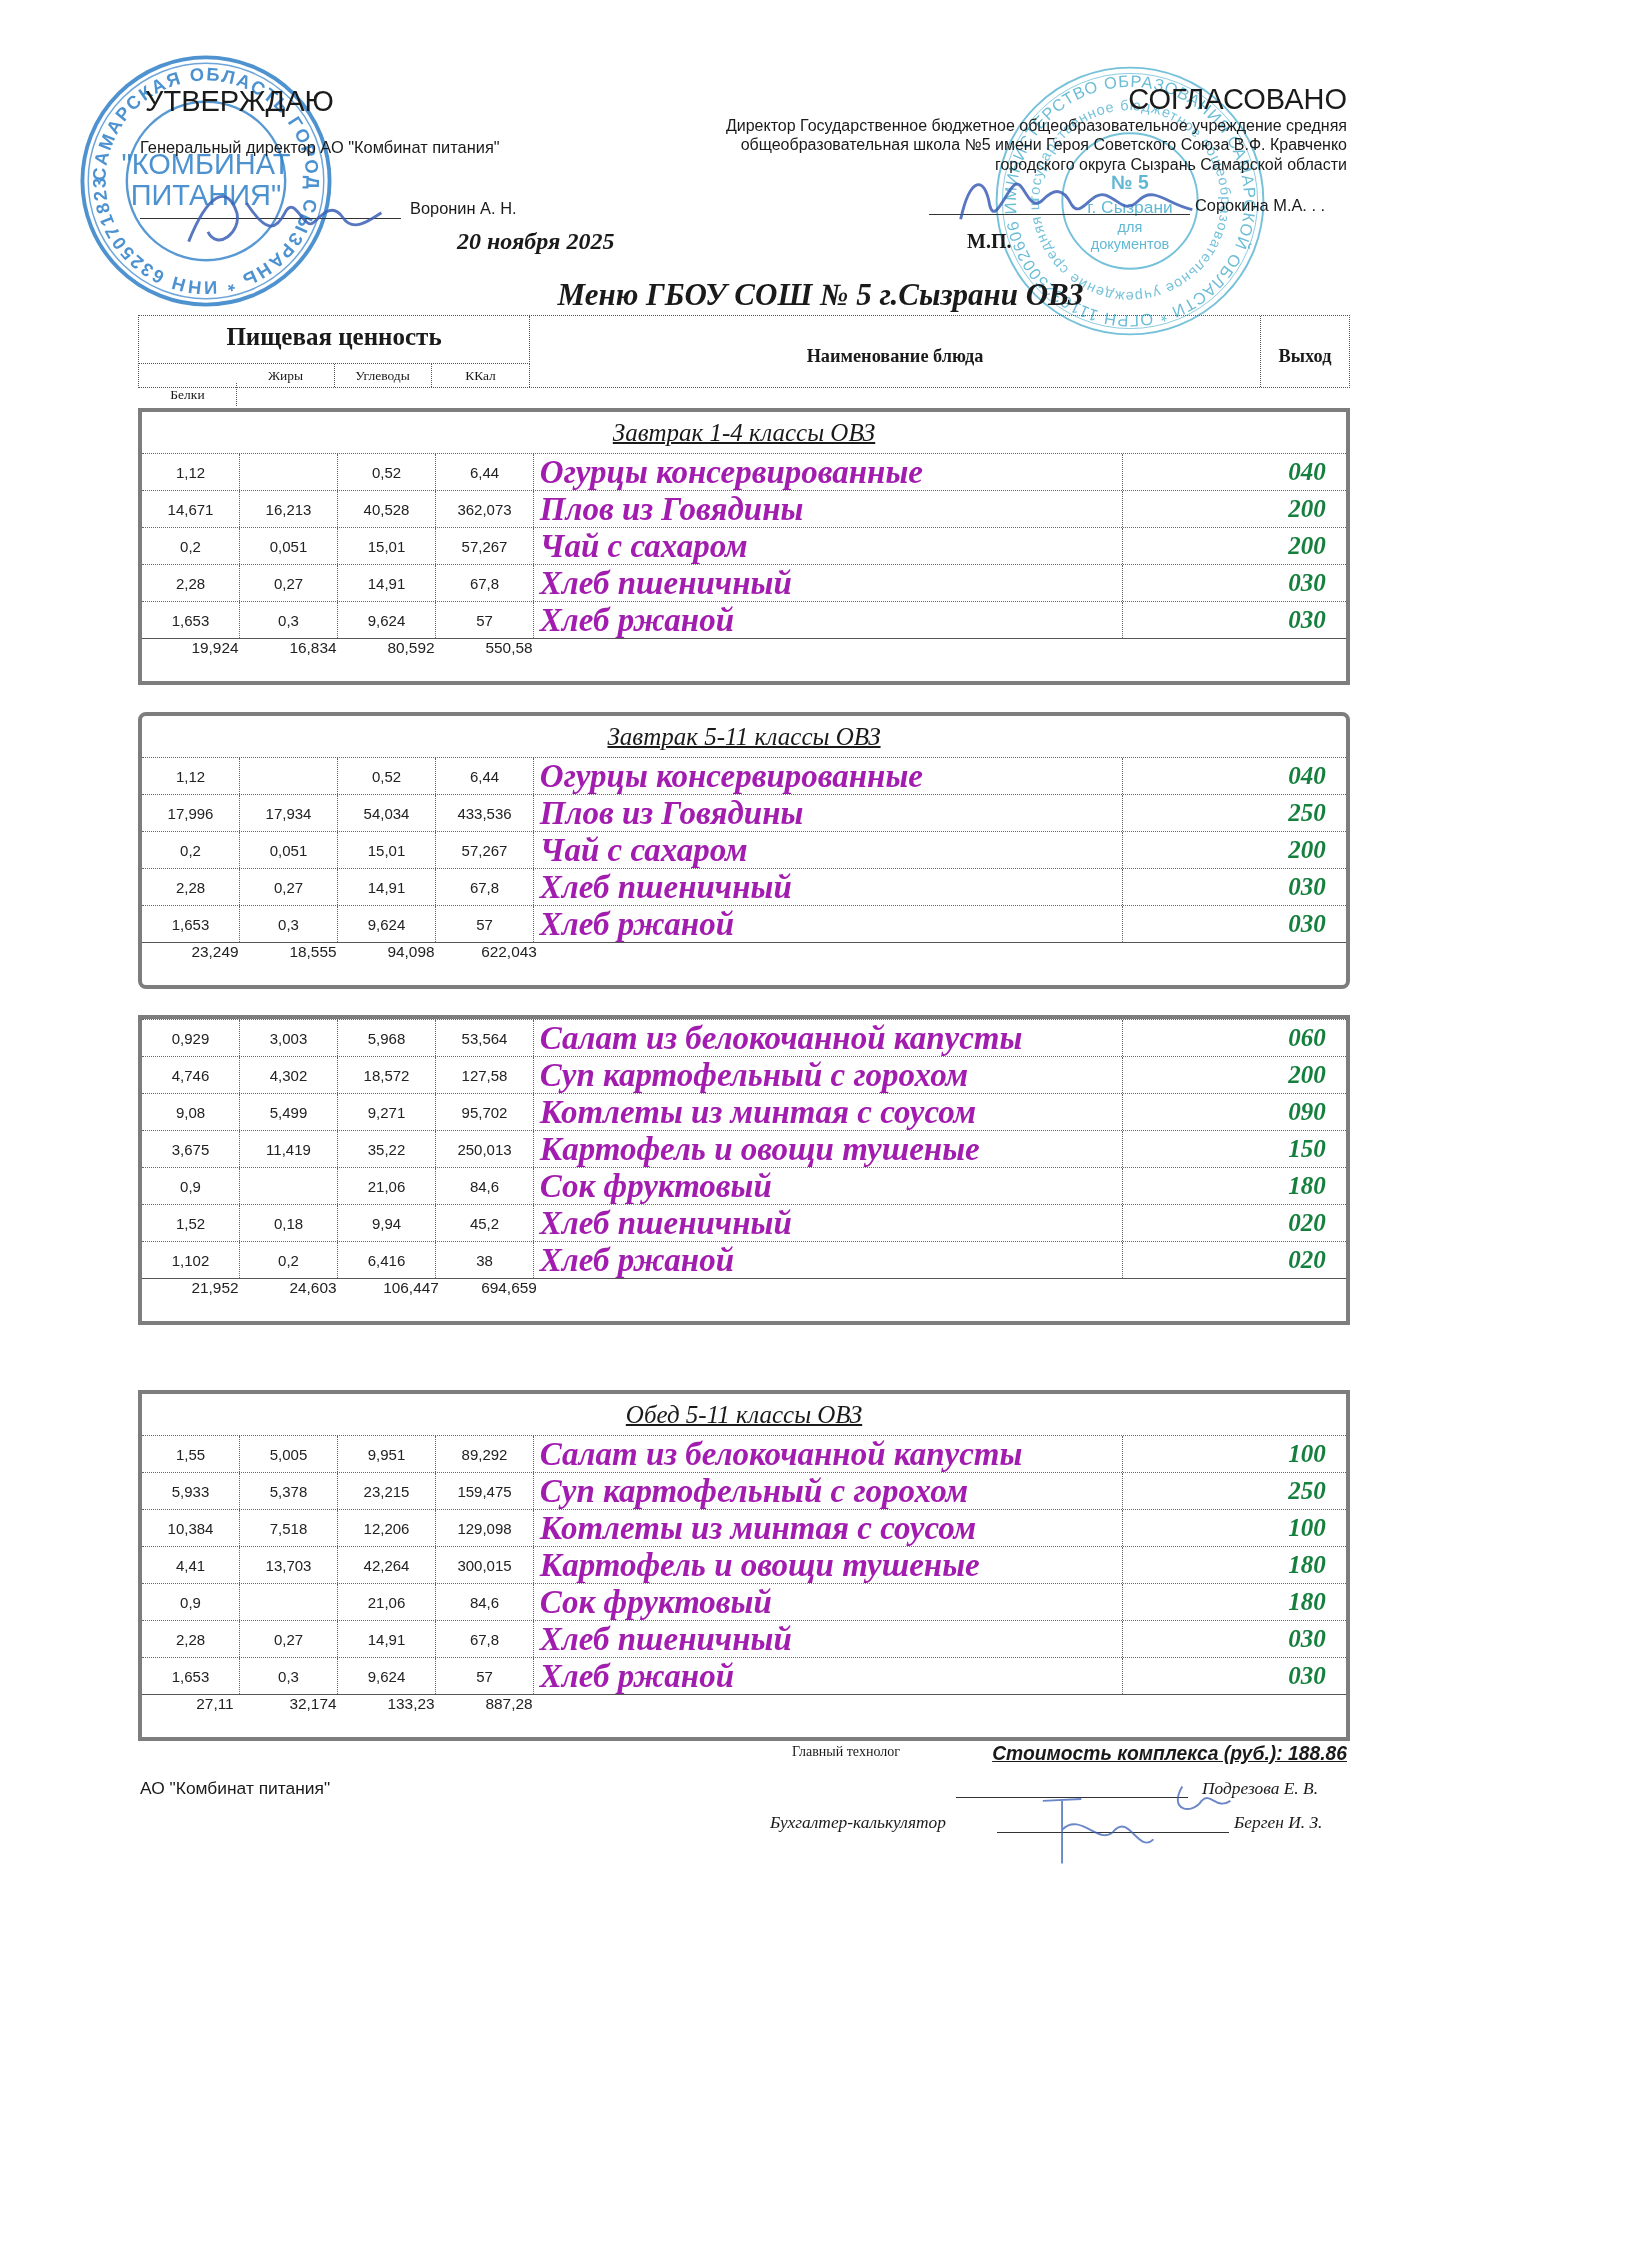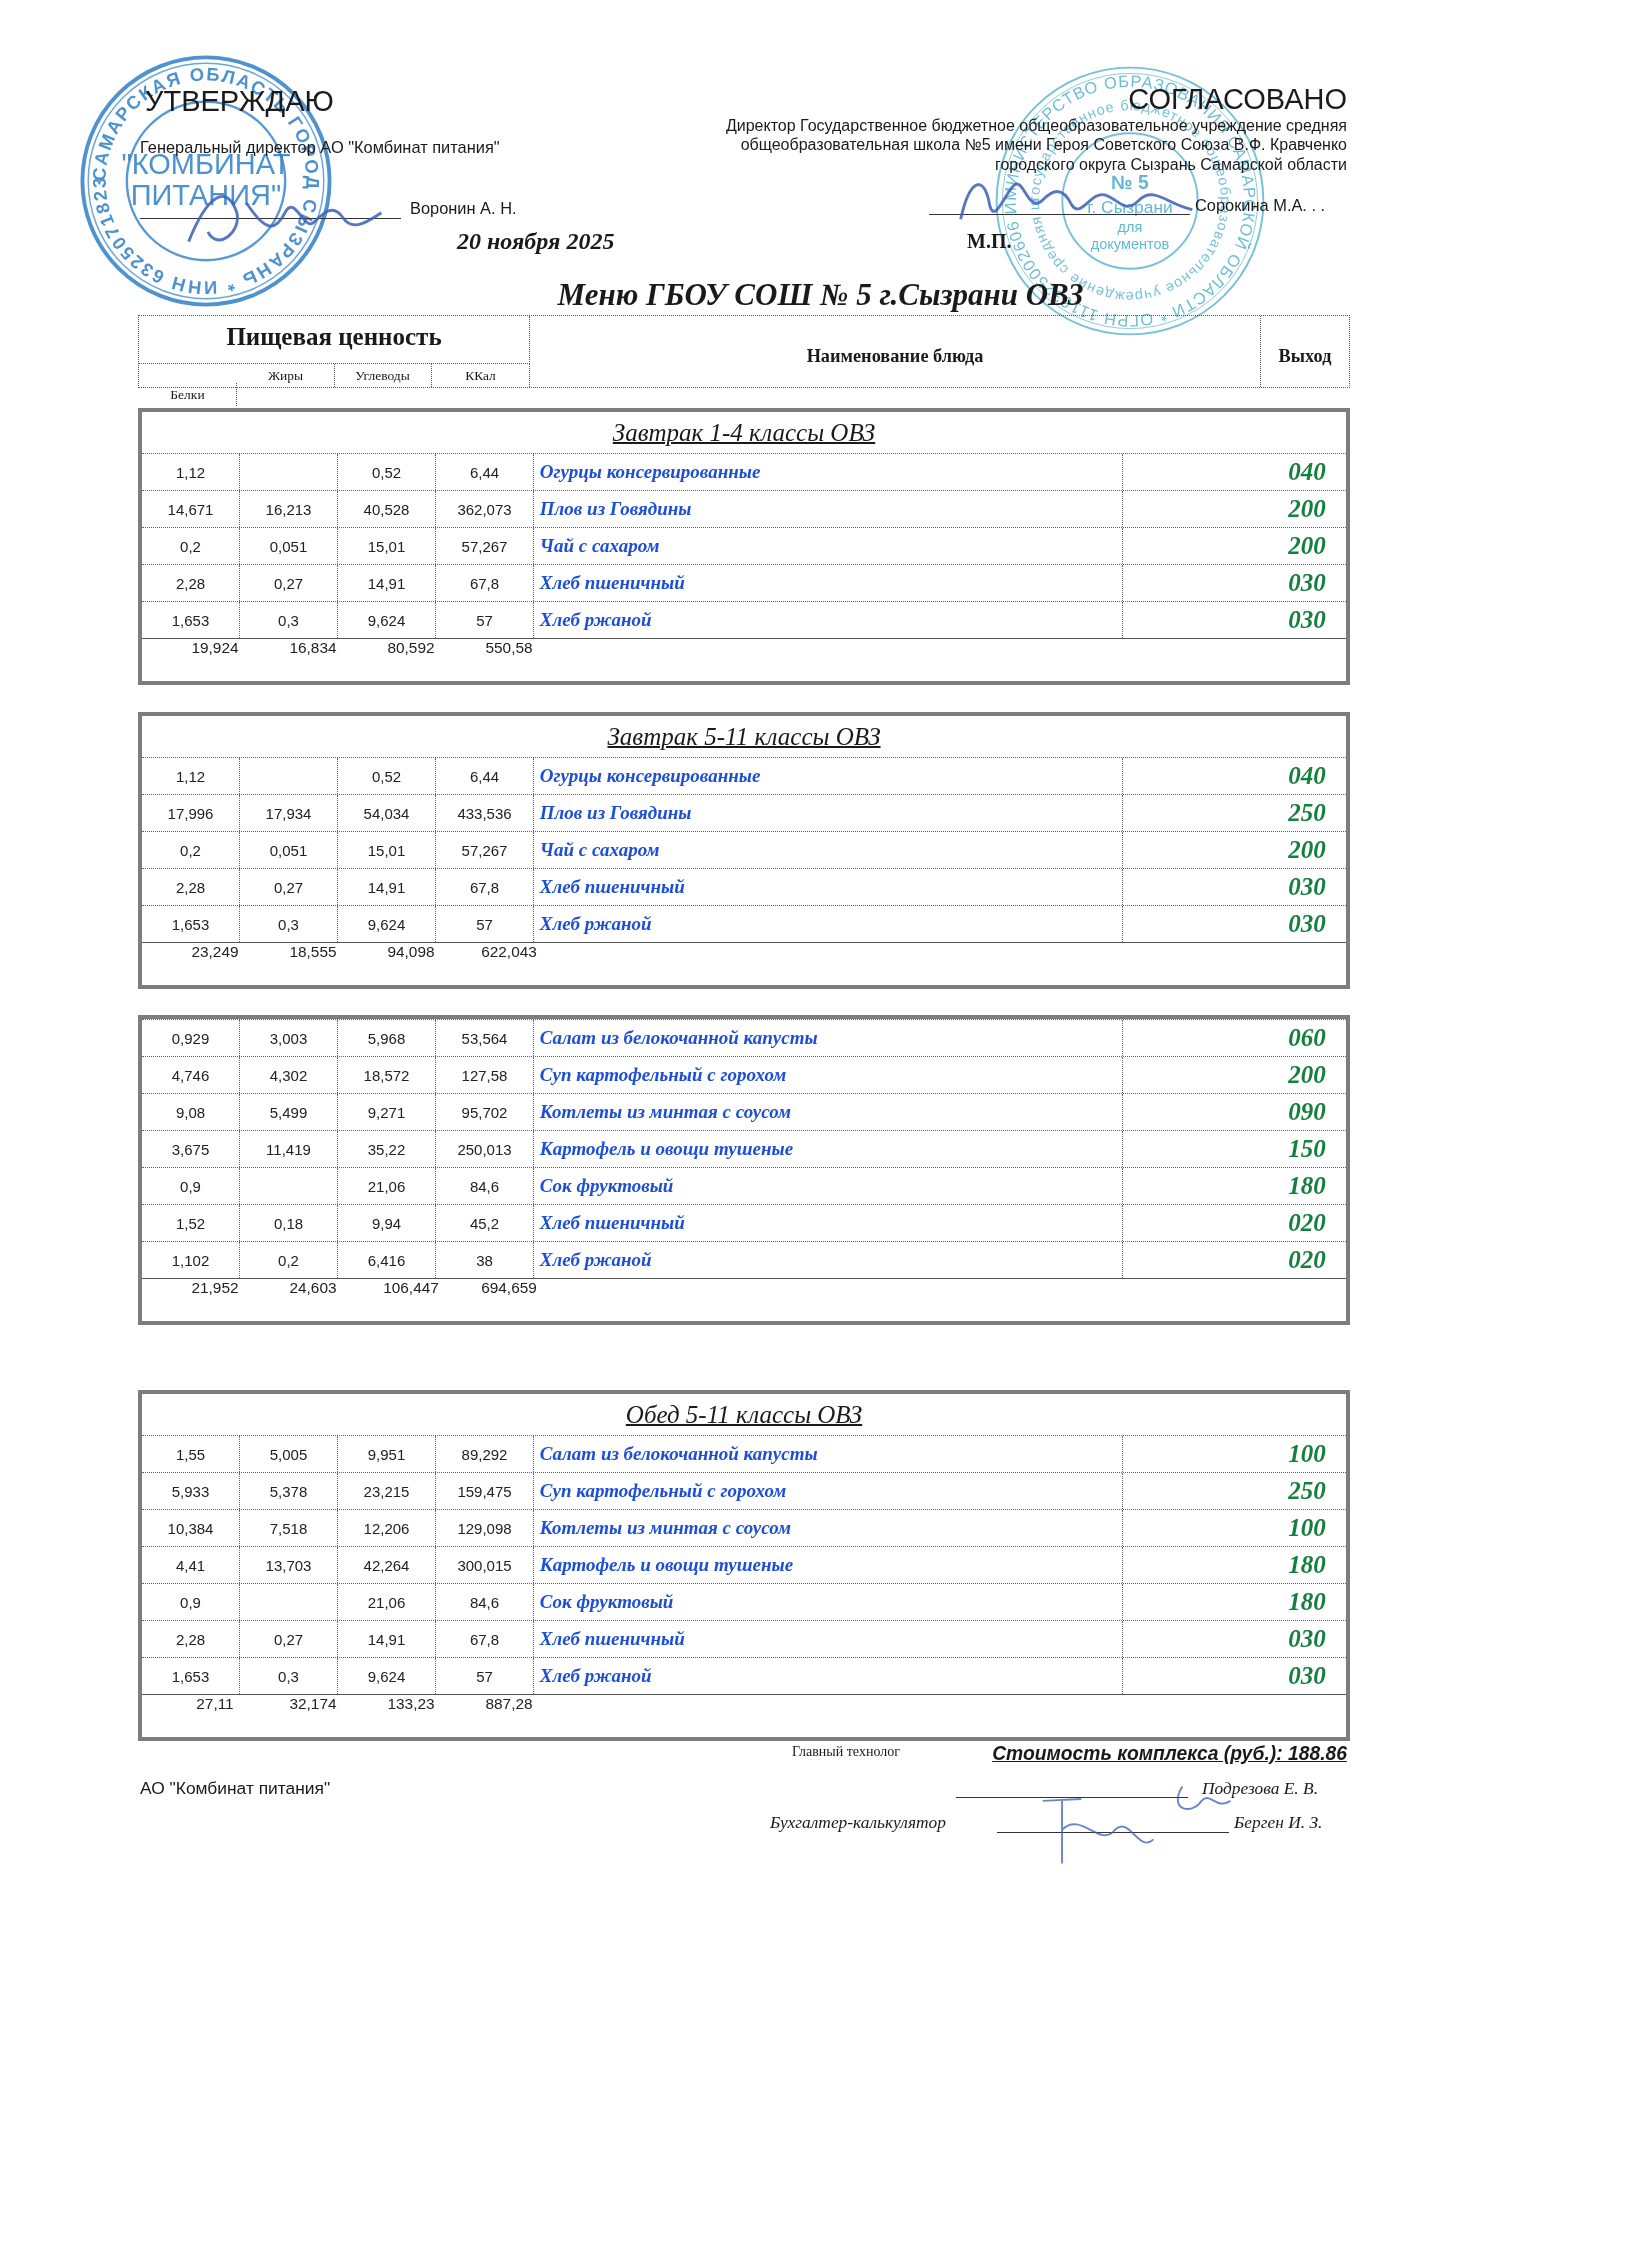--- a/index.html
+++ b/index.html
@@ -31,21 +31,21 @@
   #ch-out { left:1122px; top:0; width:88px; height:71px; text-align:center; line-height:81px; font-size:18.3px; }
   .ch-sub { position:absolute; top:48px; height:23px; width:98px; text-align:center; line-height:23px; font-family:"Liberation Serif", serif; font-size:13.5px; font-weight:normal; border-right:1px dotted #555; box-sizing:border-box; }
 
   
   .section { position:absolute; left:138px; width:1212px; border:4.8px solid #7d7d7d; box-sizing:border-box; background:#fff; }
   .section-title { height:41px; text-align:center; font-family:"Liberation Serif", serif; font-style:italic; font-size:25px; line-height:41px; }
   .section-title span { text-decoration:underline; text-decoration-thickness:1.9px; }
   .row { display:flex; height:36px; border-top:1px dotted #666; }
   .cell { box-sizing:border-box; border-right:1px dotted #666; display:flex; align-items:center; justify-content:center; font-size:15px; color:#222; }
   .c1,.c2,.c3,.c4 { width:98px; }
-  .dish { width:589px; justify-content:flex-start; padding-left:5.8px; font-family:"Liberation Serif", serif; font-style:italic; font-weight:bold; font-size:19px; color:#1d4ed8; }
+  .dish { width:589px; justify-content:flex-start; padding-left:5.8px; font-family:"Liberation Serif", serif; font-style:italic; font-weight:bold; font-size:33px; color:#a21caf; }
   .out { flex:1; border-right:none; font-family:"Liberation Serif", serif; font-style:italic; font-weight:bold; font-size:25px; padding-left:145px; color:#15803d; }
   .total-row { display:flex; height:27px; border-top:1.9px solid #555;padding-left:24px; }
   .total-row .cell { border-right:none; font-size:15.4px; align-items:flex-start; }
   .total-spacer { flex:1; }
   .section-foot { height:15.4px; }
   .row:last-of-type { }
 
   
   #cost { right:294px; top:1743px; font-size:19.3px; font-style:italic; font-weight:bold; text-decoration:underline; }
   #org-footer { left:140px; top:1778px; font-size:17.4px; }
@@ -176,21 +176,21 @@
       </div>
       <div class="total-row">
         <div class="cell c1">19,924</div>
         <div class="cell c2">16,834</div>
         <div class="cell c3">80,592</div>
         <div class="cell c4">550,58</div>
         <div class="total-spacer"></div>
       </div>
       <div class="section-foot"></div>
     </div>
-    <div class="section" style="top: 712px;">
+    <div class="section" style="top: 712px; border-radius: 8px;">
       <div class="section-title"><span>Завтрак 5-11 классы ОВЗ</span></div>
       <div class="row">
         <div class="cell c1">1,12</div>
         <div class="cell c2"></div>
         <div class="cell c3">0,52</div>
         <div class="cell c4">6,44</div>
         <div class="cell dish">Огурцы консервированные</div>
         <div class="cell out">040</div>
       </div>
       <div class="row">

